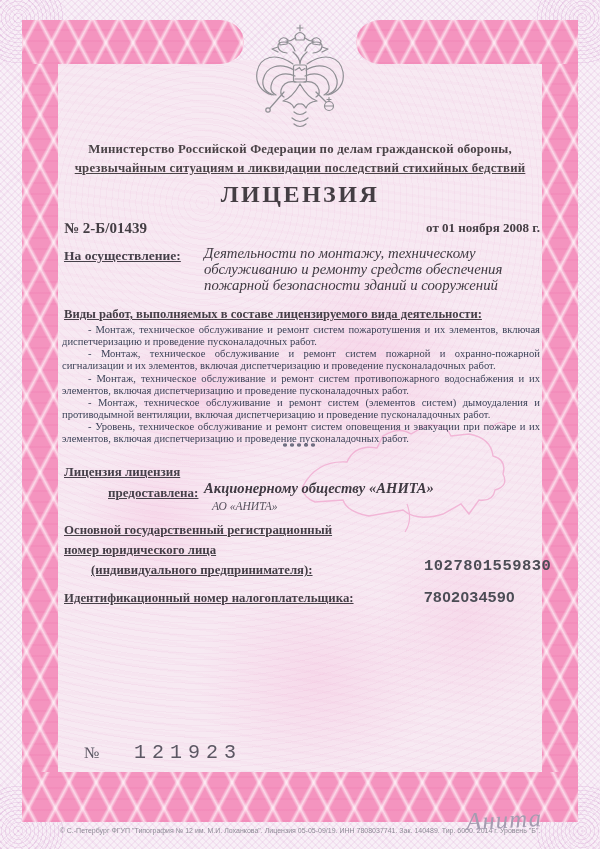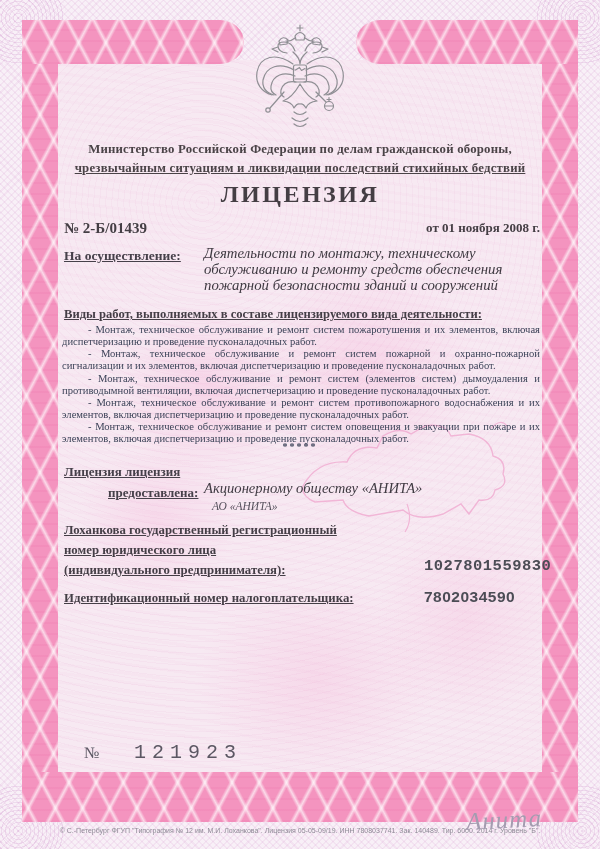--- a/index.html
+++ b/index.html
@@ -61,24 +61,24 @@
   .numrow-left{left:64px;top:220px;font-size:15px;font-weight:bold;color:#443e44;}
   .numrow-right{right:60px;top:220px;font-size:13px;font-weight:bold;color:#443e44;}
   .for-label{left:64px;top:248px;font-size:13.5px;font-weight:bold;text-decoration:underline;}
   .for-value{left:204px;top:245px;width:336px;font-size:14.8px;font-weight:normal;font-style:italic;line-height:16px;color:#3f3a42;}
   .works-heading{left:64px;top:307px;font-size:12.6px;font-weight:bold;text-decoration:underline;color:#443e46;}
   .works{left:62px;top:324px;width:478px;font-size:10.6px;line-height:11.9px;color:#3c4358;text-align:justify;}
   .works p{margin:0 0 0.5px 0;text-indent:26px;}
   .separator{top:441px;font-size:10px;letter-spacing:2px;color:#3c4358;font-weight:bold;}
   .granted-1{left:64px;top:464px;font-size:13px;font-weight:bold;text-decoration:underline;}
   .granted-2{left:64px;top:485px;font-size:13px;font-weight:bold;text-decoration:underline;margin-left:44px;}
-  .grantee{left:204px;top:480px;font-size:14.6px;font-weight:normal;font-style:italic;color:#3f3a42;}
+  .grantee{left:204px;top:480px;font-size:14.6px;font-weight:bold;font-style:italic;color:#3f3a42;}
   .grantee-short{left:212px;top:500px;font-size:11.5px;font-style:italic;color:#55505c;}
   .ogrn-label{left:64px;font-size:12.8px;font-weight:bold;text-decoration:underline;color:#443e46;}
-  .ogrn-1{top:523px;} .ogrn-2{top:543px;} .ogrn-3{top:563px;}
+  .ogrn-1{top:523px;} .ogrn-2{top:543px;} .ogrn-3{top:563px;margin-left:27px;}
   .ogrn-value{left:424px;top:557px;font-size:15.5px;font-weight:bold;color:#4b4c55;font-family:Liberation Mono, monospace;letter-spacing:.5px;}
   .inn-label{left:64px;top:591px;font-size:12.8px;font-weight:bold;text-decoration:underline;color:#443e46;}
   .inn-value{left:424px;top:588px;font-size:15.5px;font-weight:bold;color:#4b4c55;font-family:"Liberation Sans","DejaVu Sans",sans-serif;letter-spacing:.5px;}
   .serial-prefix{left:84px;top:744px;font-size:16px;color:#5b5763;}
   .serial-number{left:134px;top:741px;font-size:20px;letter-spacing:6px;color:#5b5763;font-family:"Liberation Mono","DejaVu Sans Mono",monospace;}
   .fineprint{top:827px;font-size:7px;color:#8e8a96;font-family:"Liberation Sans","DejaVu Sans",sans-serif;z-index:5;}
   .signature{left:466px;top:806px;font-size:25px;font-style:italic;color:#a49cb0;transform:rotate(-3deg);z-index:6;letter-spacing:1px;}
   .map-outline{position:absolute;left:295px;top:408px;width:270px;height:130px;z-index:1;opacity:.75;}
 </style>
 </head>
@@ -152,32 +152,32 @@
   <div class="txt numrow-left">№ 2-Б/01439</div>
   <div class="txt numrow-right">от 01 ноября 2008 г.</div>
 
   <div class="txt for-label">На осуществление:</div>
   <div class="txt for-value">Деятельности по монтажу, техническому обслуживанию и ремонту средств обеспечения пожарной безопасности зданий и сооружений</div>
 
   <div class="txt works-heading">Виды работ, выполняемых в составе лицензируемого вида деятельности:</div>
   <div class="txt works">
     <p>- Монтаж, техническое обслуживание и ремонт систем пожаротушения и их элементов, включая диспетчеризацию и проведение пусконаладочных работ.</p>
     <p>- Монтаж, техническое обслуживание и ремонт систем пожарной и охранно-пожарной сигнализации и их элементов, включая диспетчеризацию и проведение пусконаладочных работ.</p>
+    <p>- Монтаж, техническое обслуживание и ремонт систем противопожарного водоснабжения и их элементов, включая диспетчеризацию и проведение пусконаладочных работ.</p>
     <p>- Монтаж, техническое обслуживание и ремонт систем (элементов систем) дымоудаления и противодымной вентиляции, включая диспетчеризацию и проведение пусконаладочных работ.</p>
-    <p>- Монтаж, техническое обслуживание и ремонт систем противопожарного водоснабжения и их элементов, включая диспетчеризацию и проведение пусконаладочных работ.</p>
-    <p>- Монтаж, техническое обслуживание и ремонт систем оповещения и эвакуации при пожаре и их элементов, включая диспетчеризацию и проведение пусконаладочных работ.</p>
+    <p>- Уровень, техническое обслуживание и ремонт систем оповещения и эвакуации при пожаре и их элементов, включая диспетчеризацию и проведение пусконаладочных работ.</p>
   </div>
   <div class="txt center separator">*****</div>
 
   <div class="txt granted-1">Лицензия лицензия</div>
   <div class="txt granted-2">предоставлена:</div>
   <div class="txt grantee">Акционерному обществу «АНИТА»</div>
   <div class="txt grantee-short">АО «АНИТА»</div>
 
-  <div class="txt ogrn-label ogrn-1">Лоханкова государственный регистрационный</div>
+  <div class="txt ogrn-label ogrn-1">Основной государственный регистрационный</div>
   <div class="txt ogrn-label ogrn-2">номер юридического лица</div>
   <div class="txt ogrn-label ogrn-3">(индивидуального предпринимателя):</div>
   <div class="txt ogrn-value">1027801559830</div>
 
   <div class="txt inn-label">Идентификационный номер налогоплательщика:</div>
   <div class="txt inn-value">7802034590</div>
 
   <div class="txt serial-prefix">№</div>
   <div class="txt serial-number">121923</div>
 

